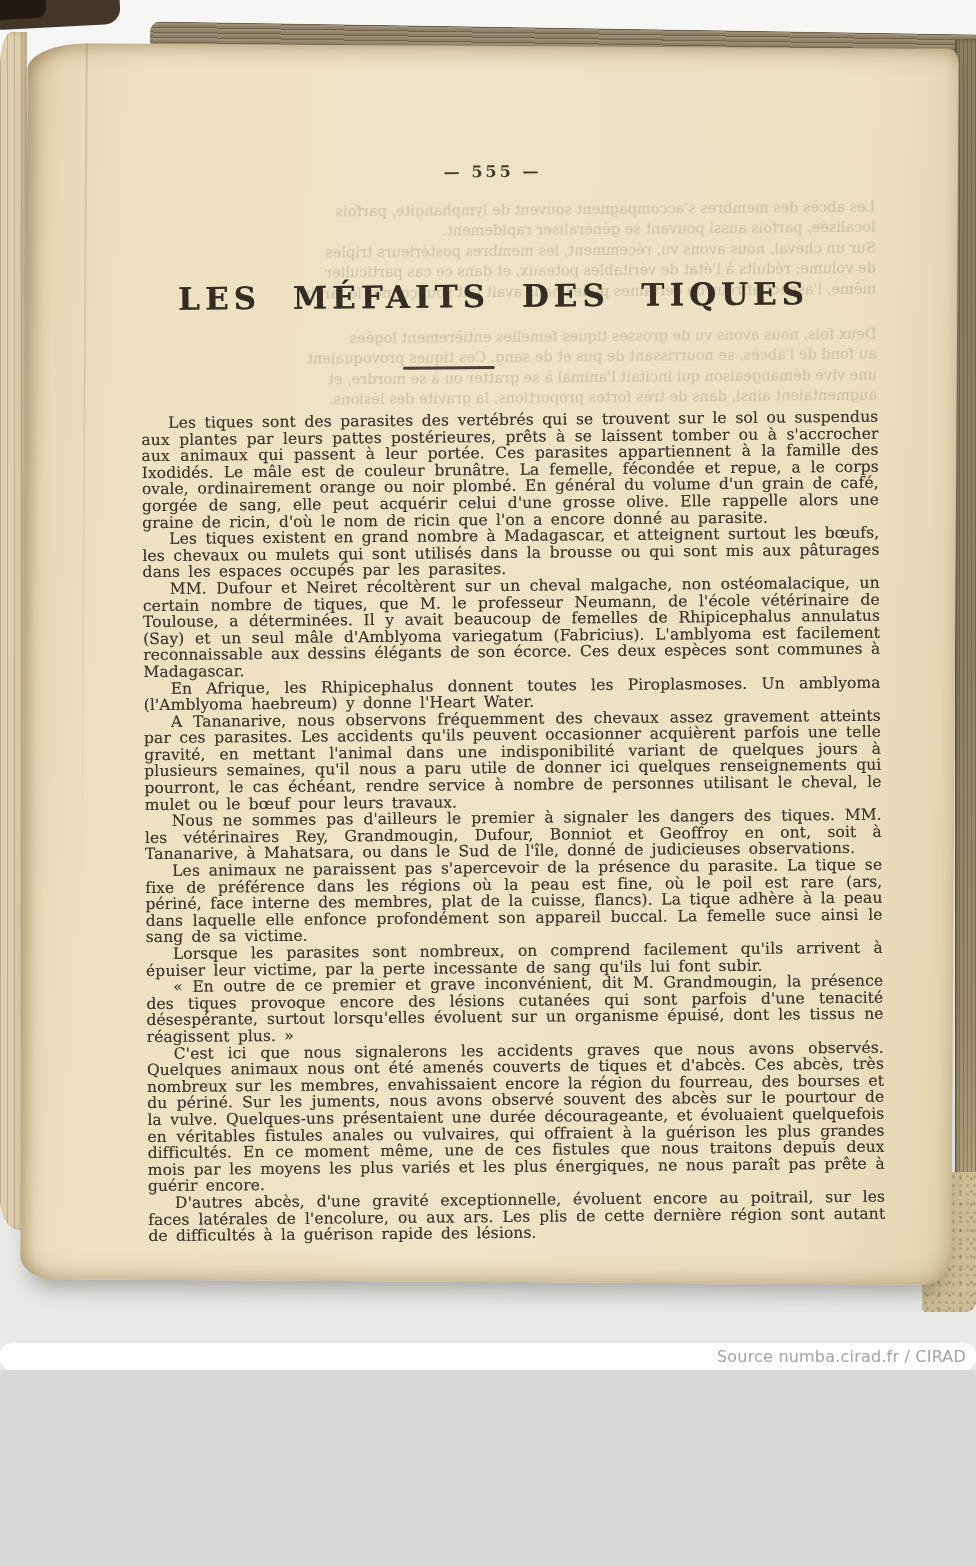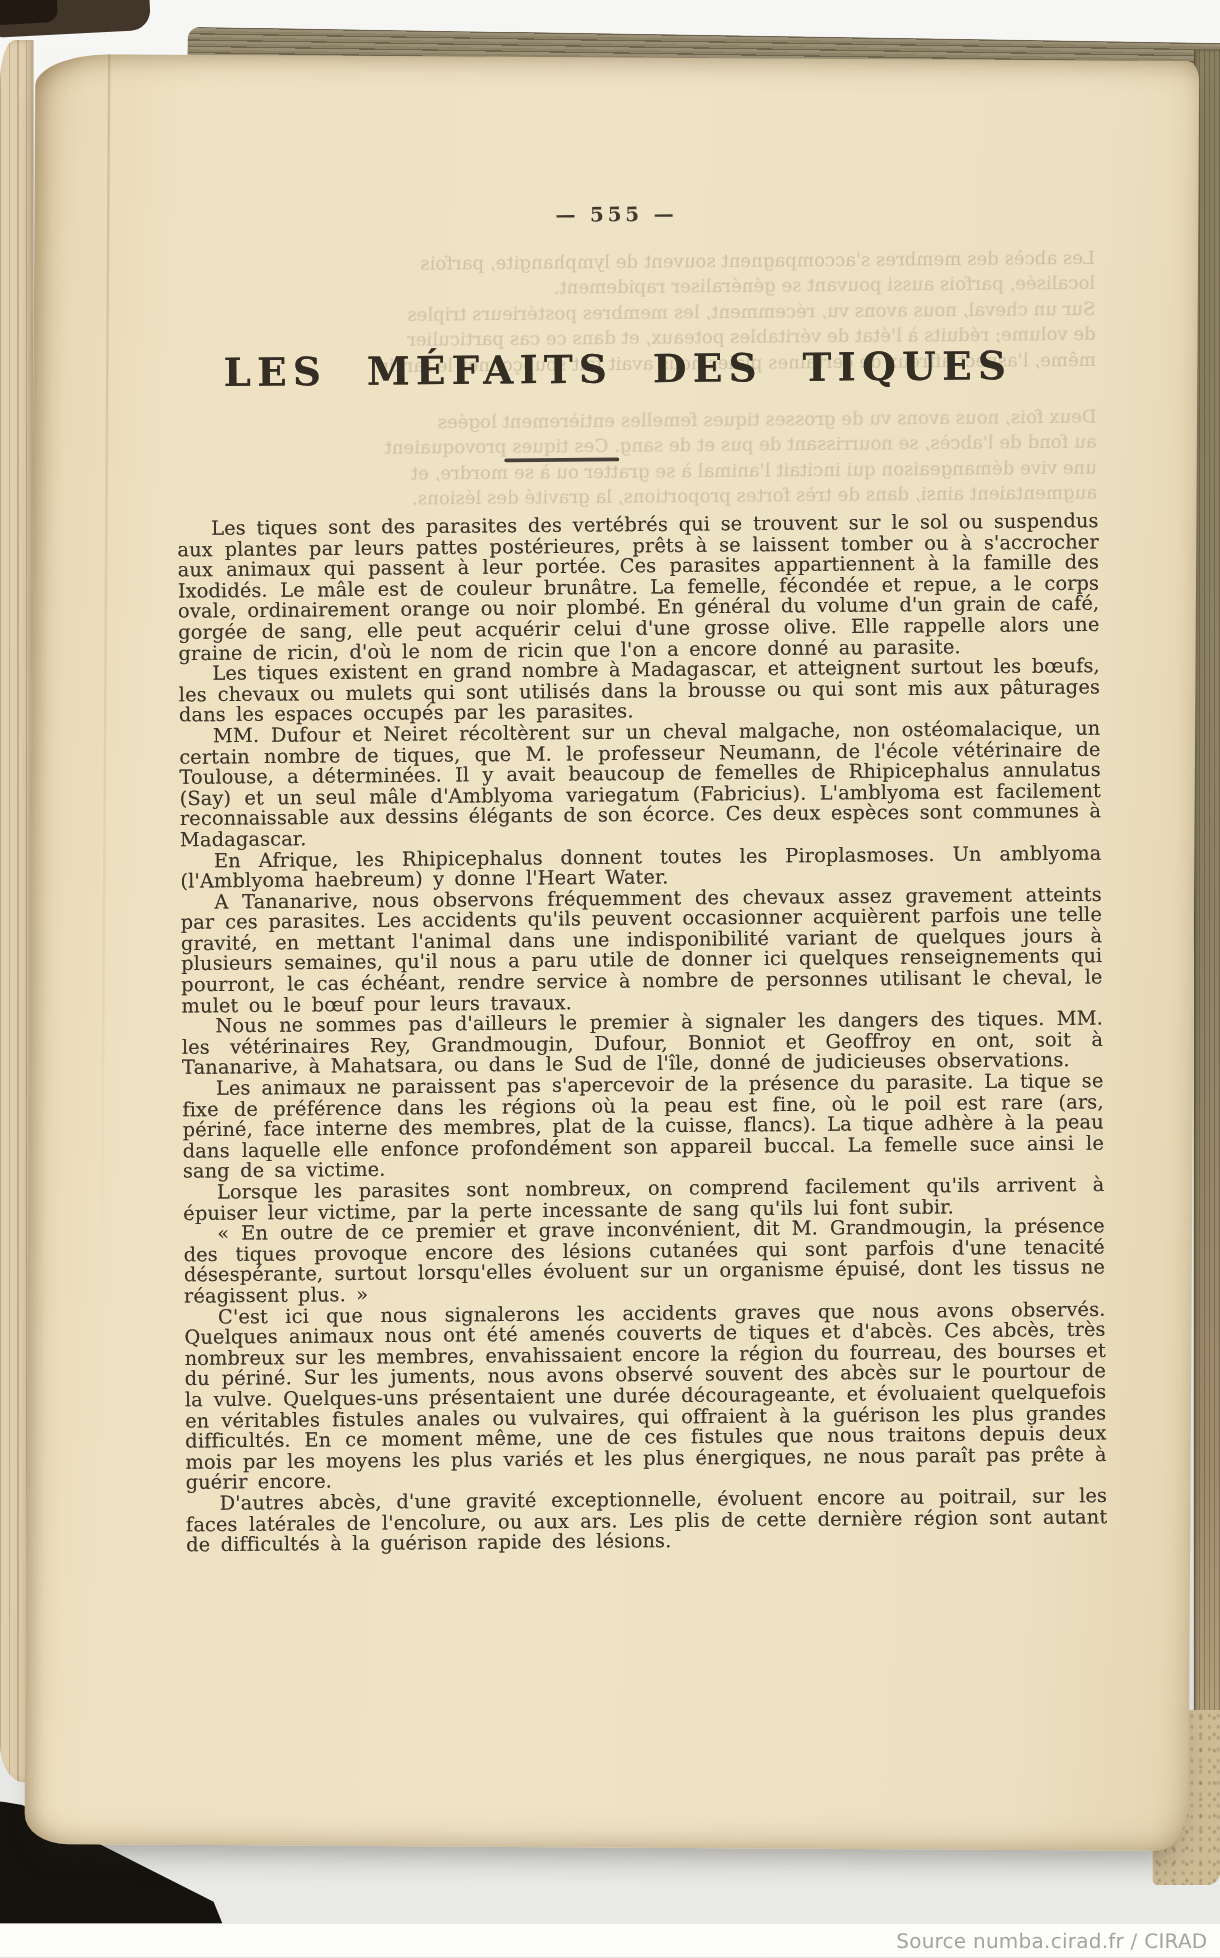--- a/index.html
+++ b/index.html
@@ -1,17 +1,17 @@
 <!DOCTYPE html>
 <html><head>
 <meta charset="utf-8">
 <style>
   html,body{margin:0;padding:0;background:#d8d8d6;}
   .stage{
-    position:relative;width:976px;height:1566px;overflow:hidden;margin:0 auto;
+    position:relative;width:976px;height:1370px;overflow:hidden;margin:0 auto;
     background:linear-gradient(180deg,#f6f6f4 0%,#f2f2f0 50%,#e8e9e6 90%,#eaebe8 100%);
     font-family:"DejaVu Serif",serif;
   }
   
   .stack-top{
     position:absolute;top:28px;left:150px;right:-8px;height:24px;
     background:#8d8166;transform:rotate(0.9deg);border-radius:10px 4px 0 0;
     background-image:repeating-linear-gradient(180deg,rgba(60,50,35,.38) 0 1px,rgba(255,255,255,.10) 1px 3px,rgba(0,0,0,0) 3px 5px);
   }
   .stack-right{
@@ -80,21 +80,21 @@
     font-size:15.5px;line-height:16.6px;text-align:justify;
     word-spacing:3.2px;letter-spacing:.1px;
     text-shadow:0 0 .4px rgba(59,52,43,.55);
   }
   .body p{margin:0;text-indent:27px;}
   
   .watermark{
     position:absolute;left:0;right:0;bottom:0;height:27px;
     background:rgba(253,253,252,.96);
     display:flex;align-items:center;justify-content:flex-end;padding-right:10px;box-sizing:border-box;
-    font-family:"DejaVu Sans",sans-serif;font-size:16px;color:#a3a3a1;letter-spacing:.2px;
+    font-family:"DejaVu Sans",sans-serif;font-size:16px;color:#a3a3a1;letter-spacing:.2px;border-radius:12px;
   }
 </style>
 </head>
 <body>
 
 <div class="stage">
   <div class="stack-top"></div>
   <div class="stack-right"></div>
   <div class="stack-corner"></div>
   <div class="stack-left"></div>

